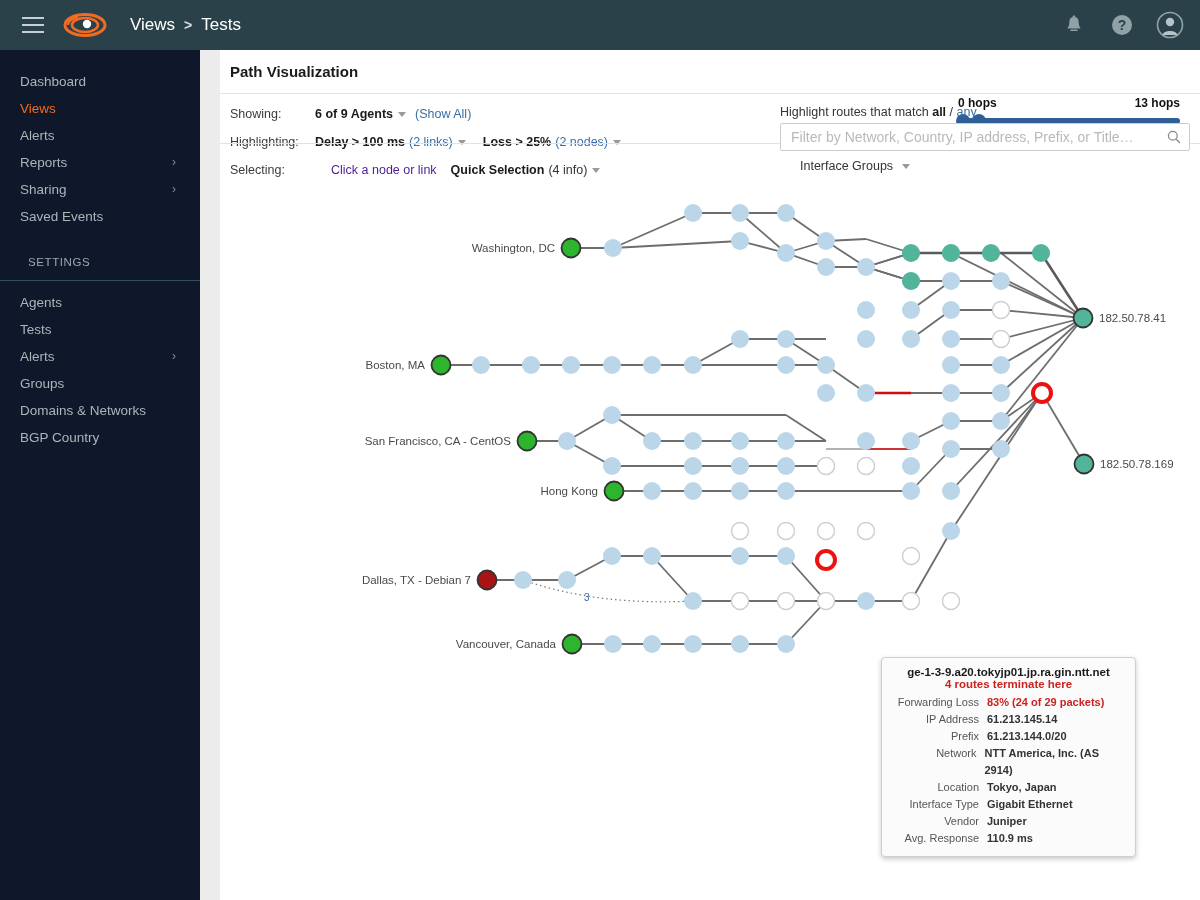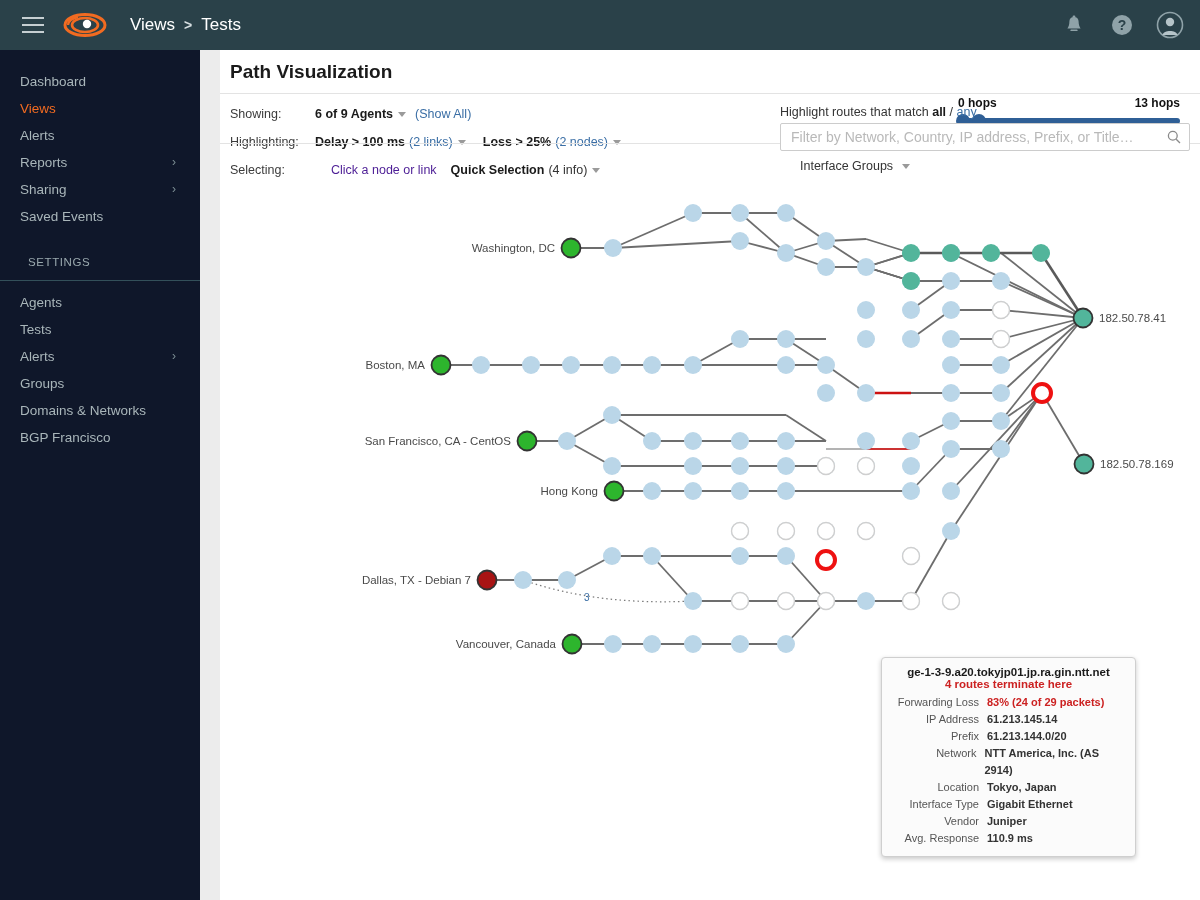--- a/index.html
+++ b/index.html
@@ -43,21 +43,21 @@
     padding-left:28px; color:#9aa9ae; font-size:11.5px; letter-spacing:0.6px;
     height:24px; line-height:24px;
   }
   .navrule { height:1px; background:#33505a; margin:6px 0 8px 0; }
 
   
   .gutter { position:absolute; left:200px; top:50px; width:20px; height:850px; background:#ececec; }
   .content { position:absolute; left:220px; top:50px; width:980px; height:850px; background:#fff; }
   .panel-title {
     height:43px; line-height:43px; padding-left:10px;
-    font-size:19px; font-weight:bold; color:#1a1a1a;
+    font-size:15px; font-weight:bold; color:#1a1a1a;
   }
   .rule { height:1px; background:#e3e3e3; }
 
   .ctrl-wrap { position:relative;padding-left:48px; }
   .ctrl-left { position:absolute; left:10px; top:0; width:530px; }
   .ctrl-right { position:absolute; left:560px; top:0; right:10px; }
   .ctrlrow { height:28px; display:flex; align-items:center; font-size:12.5px; }
   .lbl { width:85px; color:#3b3b3b; }
   .bold { font-weight:bold; color:#1a1a1a; }
   .muted { color:#4c1d95;margin-left:16px; }
@@ -159,21 +159,21 @@
       </div>
     <div class="navgap"></div>
     <div class="navhead">SETTINGS</div>
     <div class="navrule"></div>
     <div id="nav-settings">
         <div class="navitem"><span>Agents</span></div>
         <div class="navitem"><span>Tests</span></div>
         <div class="navitem"><span>Alerts</span><span class="chev">›</span></div>
         <div class="navitem"><span>Groups</span></div>
         <div class="navitem"><span>Domains &amp; Networks</span></div>
-        <div class="navitem"><span>BGP Francisco</span></div>
+        <div class="navitem"><span>BGP Country</span></div>
       </div>
   </div>
 
   <div class="gutter"></div>
 
   <div class="content">
     <div class="panel-title">Path Visualization</div>
     <div class="rule"></div>
 
     <div class="ctrl-wrap" style="height:94px;">

